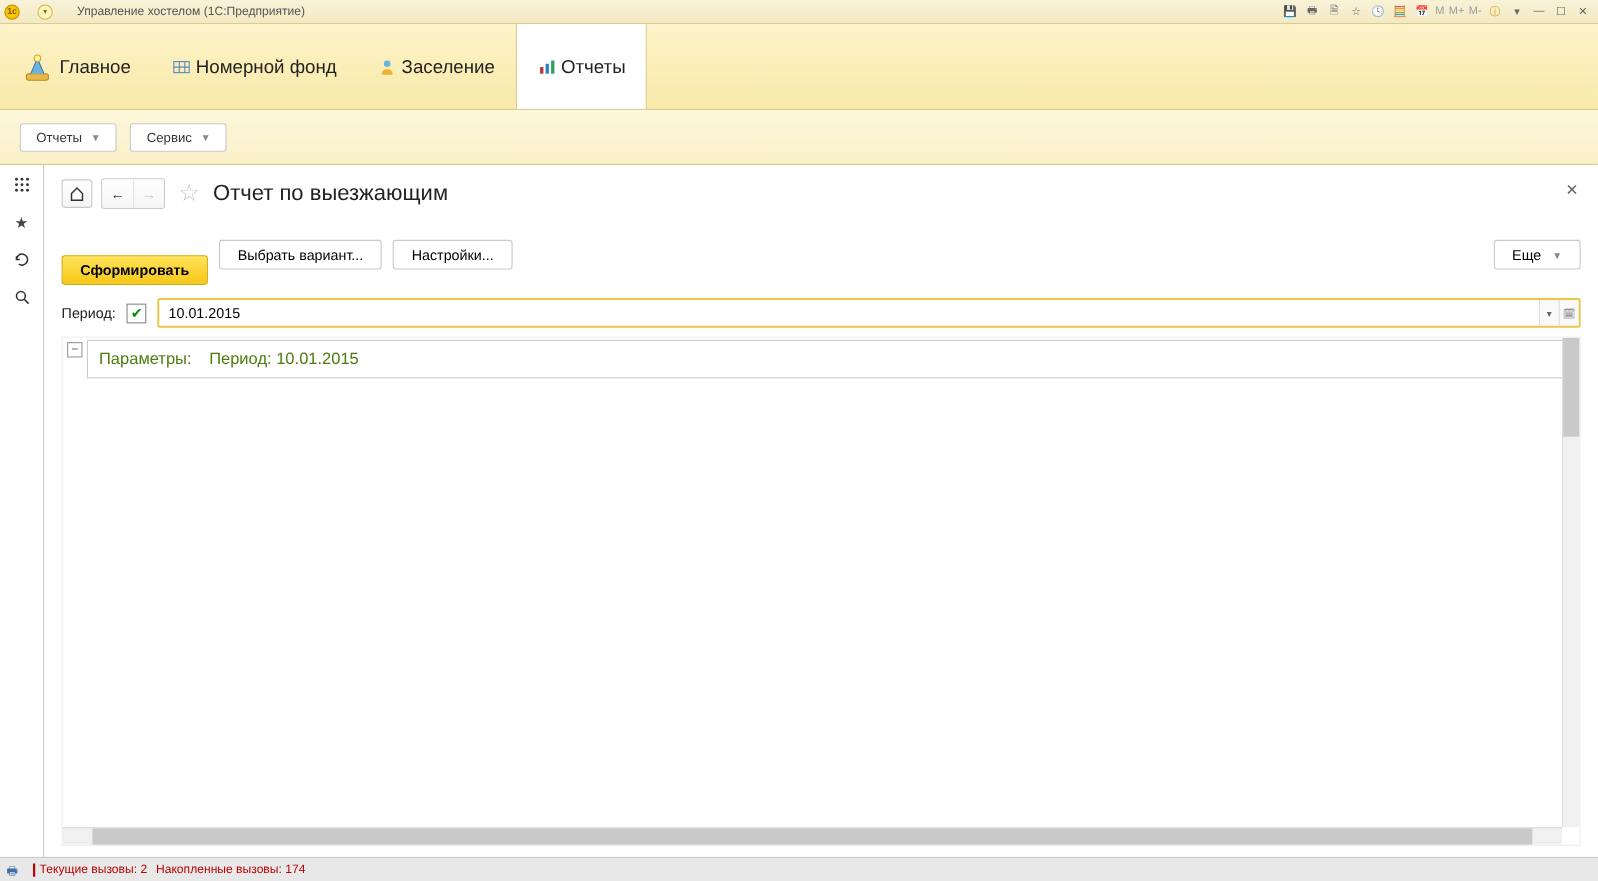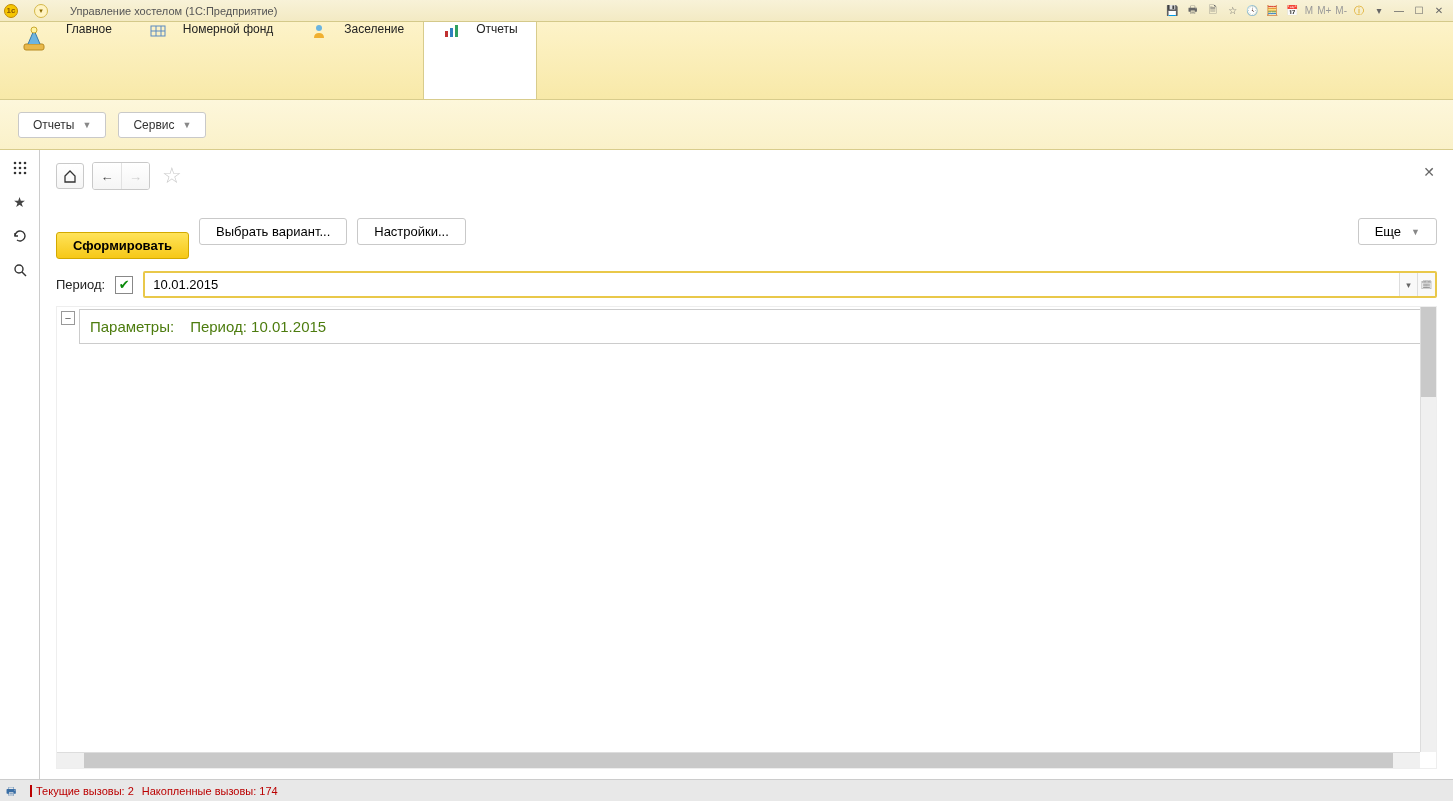--- a/index.html
+++ b/index.html
@@ -9,21 +9,21 @@
   .titlebar { height: 22px; background: linear-gradient(#f8f2d8, #f3eac3); display: flex; align-items: center; padding: 0 4px; font-size: 11px; color: #555; border-bottom: 1px solid #d4c98a; }
   .titlebar .left { display: flex; align-items: center; gap: 16px; }
   .titlebar .icon-1c { width: 14px; height: 14px; background: #f6c600; border-radius: 50%; border: 1px solid #c08a00; display:flex;align-items:center;justify-content:center;font-size:8px;color:#8a5a00;font-weight:bold; }
   .titlebar .dropdown-circle { width: 14px; height: 14px; background: #fff3c2; border: 1px solid #d4b84a; border-radius: 50%; display:flex;align-items:center;justify-content:center;font-size:7px;color:#8a6a00; }
   .titlebar .spacer { flex: 1; }
   .titlebar .tb-btn { width: 18px; height: 16px; margin: 0 1px; display:flex;align-items:center;justify-content:center; font-size:10px; color:#666; cursor:pointer; }
   .titlebar .tb-text { font-size: 10px; color: #999; padding: 0 2px; }
 
   
   .mainnav { height: 78px; background: linear-gradient(#fdf3c9, #f8e9a8); display: flex; border-bottom: 1px solid #d8cc8c; }
-  .nav-item { display: flex; padding: 0 18px; gap: 16px; border-right: 1px solid transparent; cursor:pointer; font-size: 12px; color: #222; }
+  .nav-item { display: flex; align-items: center; padding: 0 18px; gap: 4px; border-right: 1px solid transparent; cursor:pointer; font-size: 17px; color: #222; }
   .nav-item.active { background: #fff; border-left: 1px solid #d8cc8c; border-right: 1px solid #d8cc8c; }
   .nav-icon { width: 32px; height: 32px; display:flex;align-items:center;justify-content:center; }
   .nav-icon.small { width: 18px; height: 18px; }
 
   
   .subbar { height: 50px; background: linear-gradient(#fdf7db, #faf1c9); border-bottom: 1px solid #d8cc8c; display:flex;align-items:center; padding: 0 18px; gap: 12px; }
   .subbtn { background: #fff; border: 1px solid #c9c9c9; border-radius: 3px; padding: 5px 14px; font-size: 12px; color:#333; display:flex;align-items:center;gap:8px; cursor:pointer; }
   .subbtn .caret { font-size: 9px; color: #888; }
 
   
@@ -191,20 +191,21 @@
       <div class="nav-square">
         <svg width="14" height="14" viewBox="0 0 14 14">
             <path d="M2 7 L7 2 L12 7 L12 13 L2 13 Z" fill="none" stroke="#333" stroke-width="1.3"></path>
           </svg>
       </div>
       <div class="nav-pair">
         <div class="half">←</div>
         <div class="half disabled">→</div>
       </div>
       <div class="star-big">☆</div>
+      <div class="page-title">Отчет по выезжающим</div>
     </div>
 
     <div class="action-row">
       <button class="btn primary">Сформировать</button>
       <button class="btn">Выбрать вариант...</button>
       <button class="btn">Настройки...</button>
       <div class="spacer"></div>
       <button class="btn more">
         <span>Еще</span>
         <span class="caret" style="font-size:9px;color:#888;">▼</span>

